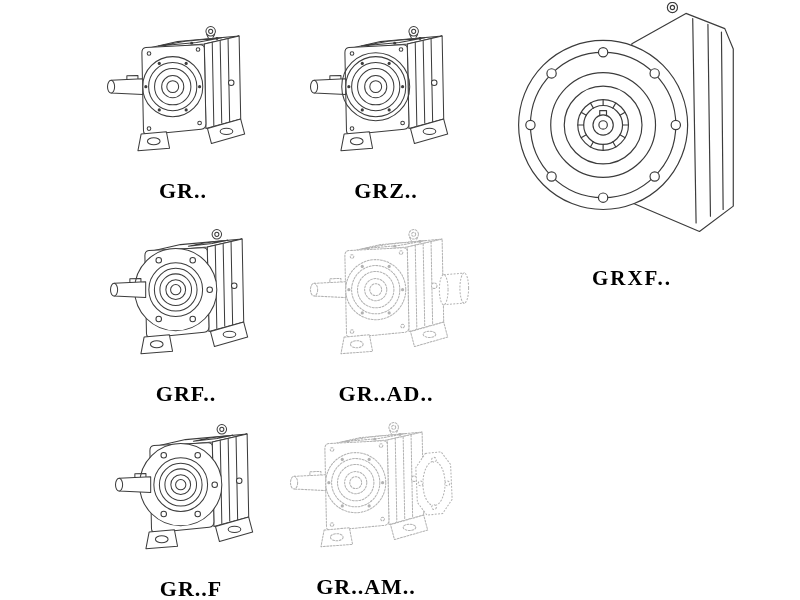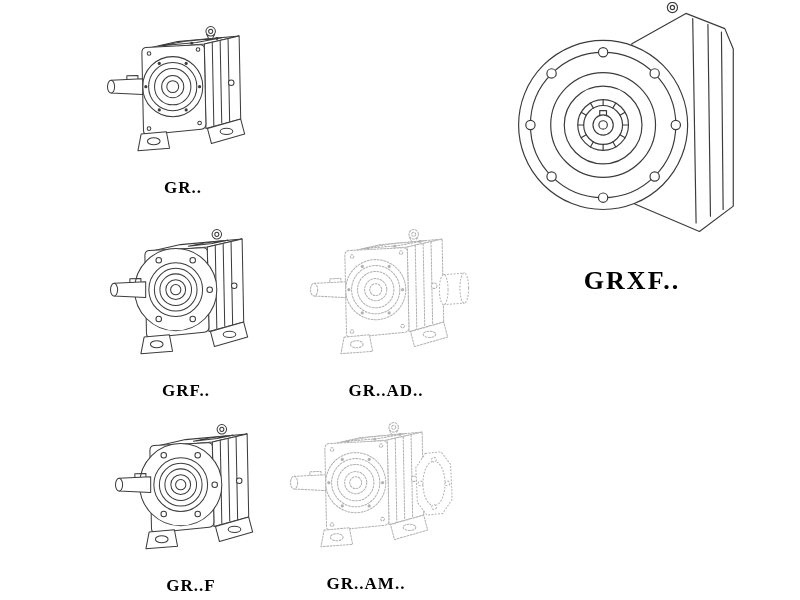--- a/index.html
+++ b/index.html
@@ -2,22 +2,22 @@
 <html><head>
 <meta charset="utf-8">
 <style>
   * { margin:0; padding:0; box-sizing:border-box; }
   html,body { background:#ffffff; }
   body { font-family:"Liberation Serif", serif; }
   .page { position:relative; width:800px; height:600px; background:#ffffff; overflow:hidden; }
   .fig { position:absolute; display:flex; flex-direction:column; align-items:center; }
   .fig svg { display:block; color:#3c3c3c; }
   .fig.phantom svg { color:#b2b2b2; stroke-dasharray:2.4 1.8; }
-  .fig-label { font-weight:bold; color:#000000; font-size:17px; letter-spacing:1px; margin-top:2px; white-space:nowrap; }
-  .fig-label.big { font-size:26px; letter-spacing:2px;text-align:center; }
+  .fig-label { font-weight:bold; color:#000000; font-size:22px; letter-spacing:1px; margin-top:2px; white-space:nowrap; }
+  .fig-label.big { font-size:21px; letter-spacing:2px;text-align:center; }
   .defs-holder { position:absolute; width:0; height:0; overflow:hidden; }
 
   .fig-gr   { left:92px;  top:10px; }
   .fig-grz  { left:295px; top:10px; }
   .fig-grxf { left:498px; top:2px; }
   .fig-grf  { left:95px;  top:213px;text-align:center; }
   .fig-grad { left:295px; top:213px;justify-content:center; }
   .fig-grff { left:100px;  top:408px; }
   .fig-gram { left:275px; top:406px; }
   .fig-grx  { left:492px; top:302px; }
@@ -161,20 +161,29 @@
 
 <div class="page">
 
   <figure class="fig fig-gr">
     <svg class="sm-svg" viewBox="0 0 230 210" xmlns="http://www.w3.org/2000/svg">
       <use href="#gb-foot"></use>
     </svg>
     <figcaption class="fig-label">GR..</figcaption>
   </figure>
 
+  <figure class="fig fig-grz">
+    <svg class="sm-svg" viewBox="0 0 230 210" xmlns="http://www.w3.org/2000/svg">
+      <use href="#gb-foot"></use>
+      <g fill="none" stroke="currentColor" stroke-width="1.3">
+        <circle cx="102" cy="97" r="43"></circle>
+      </g>
+    </svg>
+    <figcaption class="fig-label">GRZ..</figcaption>
+  </figure>
 
   <figure class="fig fig-grxf">
     <svg class="grxf-svg" viewBox="2 6 292 286" xmlns="http://www.w3.org/2000/svg">
       <use href="#gb-grxf"></use>
     </svg>
     <figcaption class="fig-label big">GRXF..</figcaption>
   </figure>
 
   <figure class="fig fig-grf">
     <svg class="sm-svg" viewBox="0 0 230 210" xmlns="http://www.w3.org/2000/svg">

